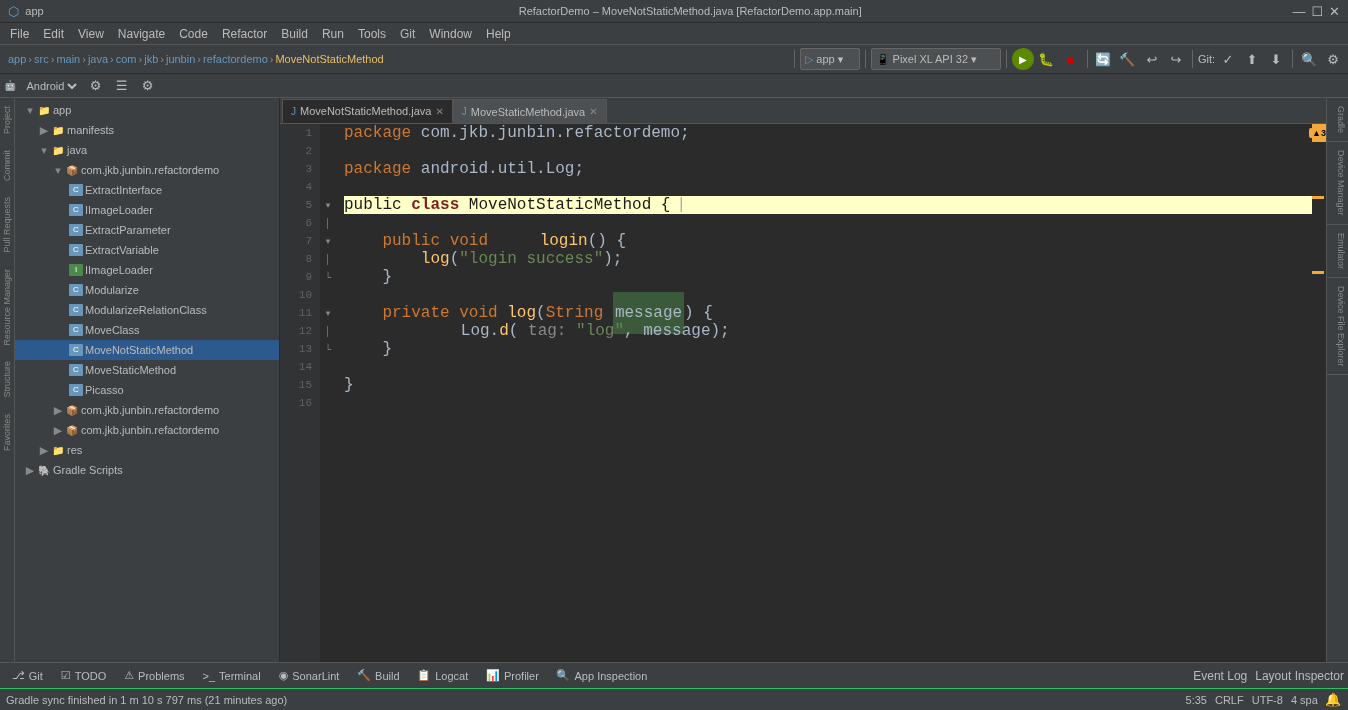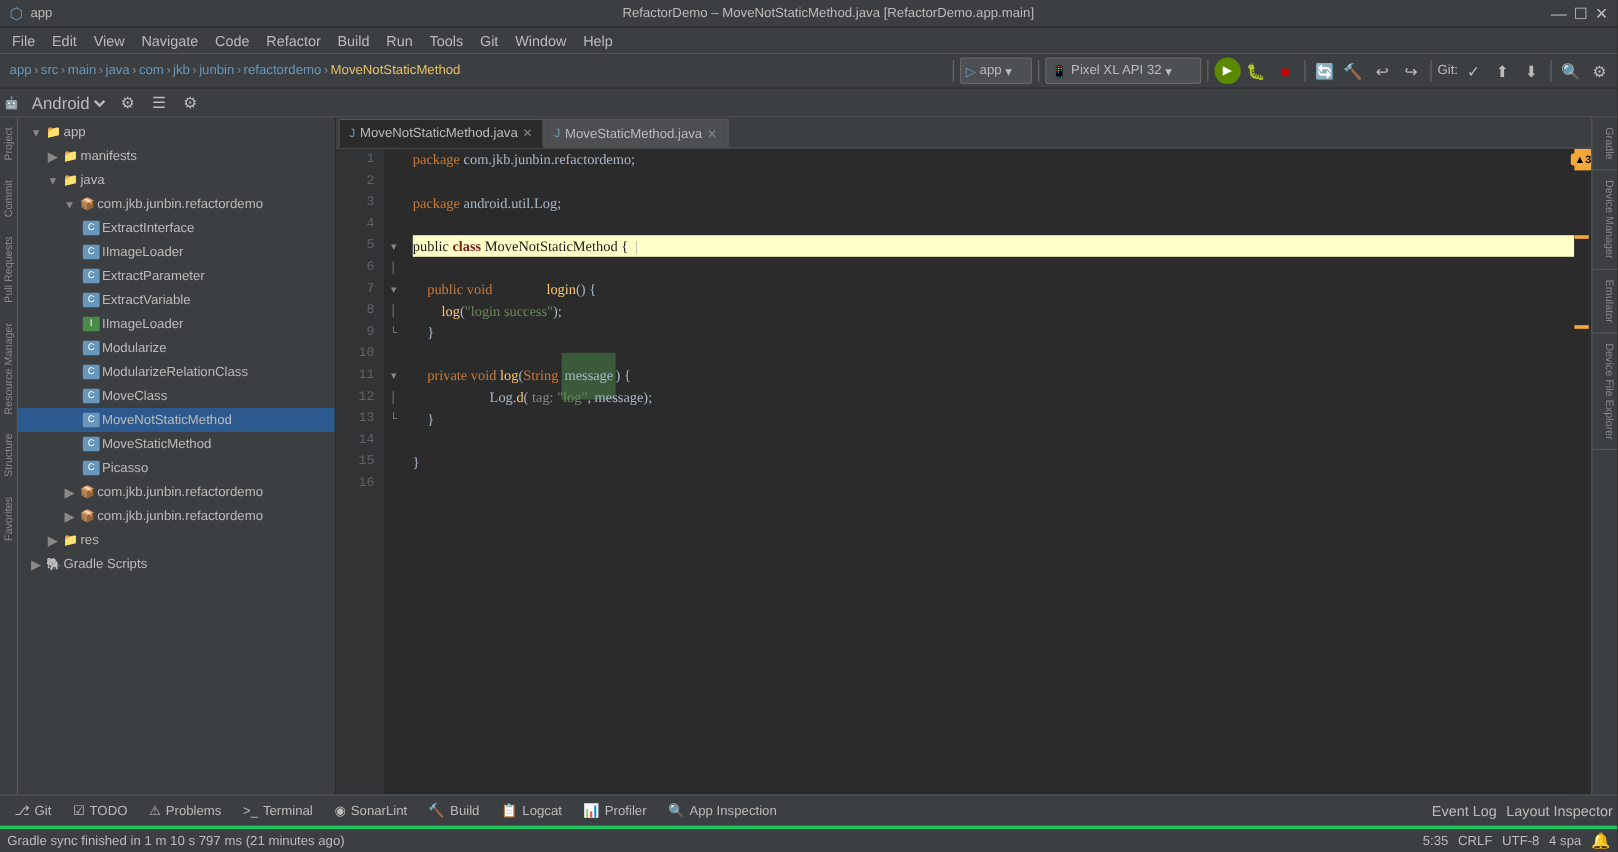--- a/index.html
+++ b/index.html
@@ -203,22 +203,22 @@
     }
     .code-content {
       flex: 1;
       overflow: hidden;
       padding-left: 8px;
     }
     .code-line {
       height: 18px;
       display: flex;
       align-items: center;
-      font-size: 12px;
-      font-family: Liberation Serif, serif;
+      font-size: 16px;
+      font-family: Liberation Mono, monospace;
       white-space: pre;
     }
 
     
     .right-gutter {
       width: 14px;
       background: #2b2b2b;
       flex-shrink: 0;
       position: relative;
     }
@@ -244,21 +244,21 @@
 
     
     .status-bar {
       height: 22px;
       background: #3c3f41;
       display: flex;
       align-items: center;
       padding: 0 6px;
       gap: 8px;
       flex-shrink: 0;
-      border-top: 3px solid #22c55e;
+      border-top: 1px solid #22c55e;
       font-size: 11px;
     }
     .status-item {
       color: #bbbbbb;
       display: flex;
       align-items: center;
       gap: 3px;
       cursor: pointer;
     }
     .status-right { margin-left: auto; display: flex; gap: 8px; align-items: center; }
@@ -384,21 +384,21 @@
     <div class="toolbar-btn">⬆</div>
     <div class="toolbar-btn">⬇</div>
     <div class="toolbar-sep"></div>
     <div class="toolbar-btn">🔍</div>
     <div class="toolbar-btn">⚙</div>
   </div>
 </div>
 
 <div class="nav-bar">
   <span style="font-size:10px; color:#6897bb; margin-right:2px;">🤖</span>
-  <select style="background:#3c3f41; border:none; color:#bbbbbb; font-size:14px;">
+  <select style="background:#3c3f41; border:none; color:#bbbbbb; font-size:11px;">
     <option>Android</option>
     <option>Project</option>
   </select>
   <div class="toolbar-btn">⚙</div>
   <div class="toolbar-btn">☰</div>
   <div class="toolbar-btn">⚙</div>
 </div>
 
 <div class="main-area">
 

